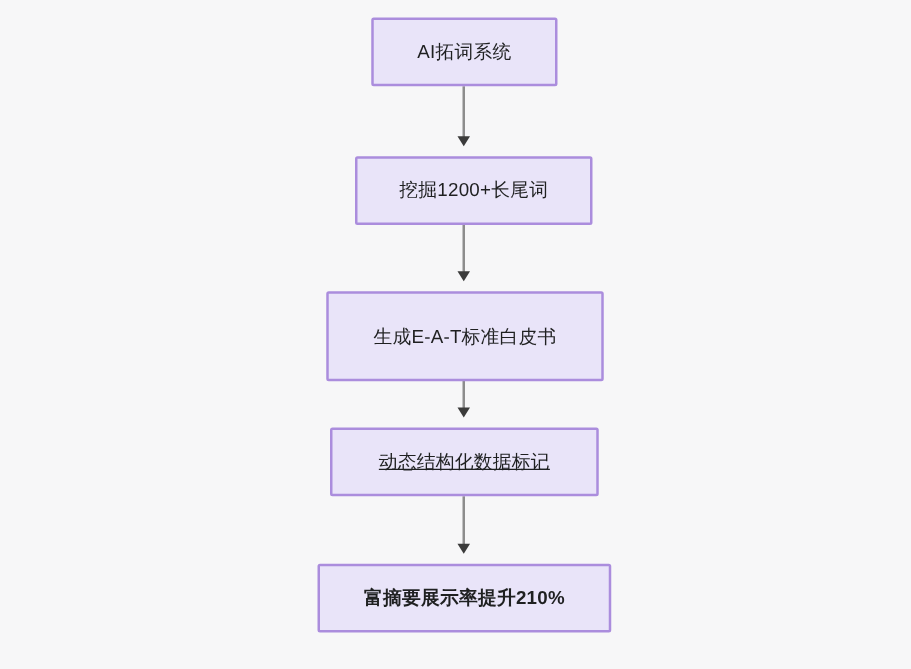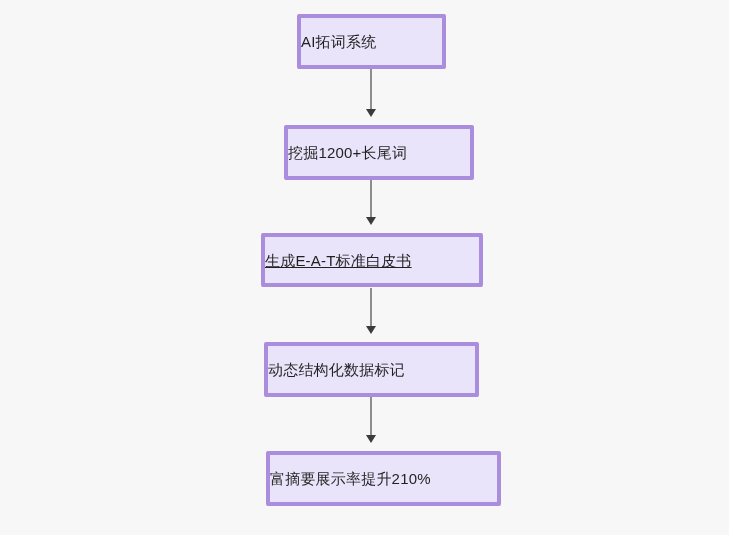--- a/index.html
+++ b/index.html
@@ -17,24 +17,25 @@
   #flowchart {
     position: relative;
     width: 729px;
     height: 535px;
   }
 
   .node {
     position: absolute;
     box-sizing: border-box;
     background: #e9e4f9;
-    border: 4px solid #0ea5e9;
+    border: 2px solid #0ea5e9;
     border-radius: 2px;
     display: flex;
     align-items: center;
+    justify-content: center;
     color: #1f2021;
     font-size: 15px;
     line-height: 1;
     letter-spacing: 0.2px;
     white-space: nowrap;
   }
 
   .node-label {
     display: block;
     text-align: center;
@@ -73,25 +74,25 @@
   <div class="arrowhead" id="arrow-e4" style="left: 366px; top: 435px; border-top-color: rgb(59, 59, 59);"></div>
 
   <div class="node" id="node-n1" style="left: 297px; top: 14px; width: 149px; height: 55px; background: rgb(233, 228, 249); border-color: rgb(171, 141, 221); color: rgb(31, 32, 33);">
     <span class="node-label">AI拓词系统</span>
   </div>
 
   <div class="node" id="node-n2" style="left: 284px; top: 125px; width: 190px; height: 55px; background: rgb(233, 228, 249); border-color: rgb(171, 141, 221); color: rgb(31, 32, 33);">
     <span class="node-label">挖掘1200+长尾词</span>
   </div>
 
-  <div class="node" id="node-n3" style="left: 261px; top: 233px; width: 222px; height: 54px; background: rgb(233, 228, 249); border-color: rgb(171, 141, 221); color: rgb(31, 32, 33); text-decoration: underline;">
+  <div class="node" id="node-n3" style="left: 261px; top: 233px; width: 222px; height: 72px; background: rgb(233, 228, 249); border-color: rgb(171, 141, 221); color: rgb(31, 32, 33);">
     <span class="node-label">生成E-A-T标准白皮书</span>
   </div>
 
-  <div class="node" id="node-n4" style="left: 264px; top: 342px; width: 215px; height: 55px; background: rgb(233, 228, 249); border-color: rgb(171, 141, 221); color: rgb(31, 32, 33);">
+  <div class="node" id="node-n4" style="left: 264px; top: 342px; width: 215px; height: 55px; background: rgb(233, 228, 249); border-color: rgb(171, 141, 221); color: rgb(31, 32, 33); text-decoration: underline;">
     <span class="node-label">动态结构化数据标记</span>
   </div>
 
-  <div class="node" id="node-n5" style="left: 266px; top: 451px; width: 235px; height: 55px; background: rgb(233, 228, 249); border-color: rgb(171, 141, 221); color: rgb(31, 32, 33);">
+  <div class="node" id="node-n5" style="left: 254px; top: 451px; width: 235px; height: 55px; background: rgb(233, 228, 249); border-color: rgb(171, 141, 221); color: rgb(31, 32, 33); font-weight: bold;">
     <span class="node-label">富摘要展示率提升210%</span>
   </div>
 
 </div>
 
 </body></html>

